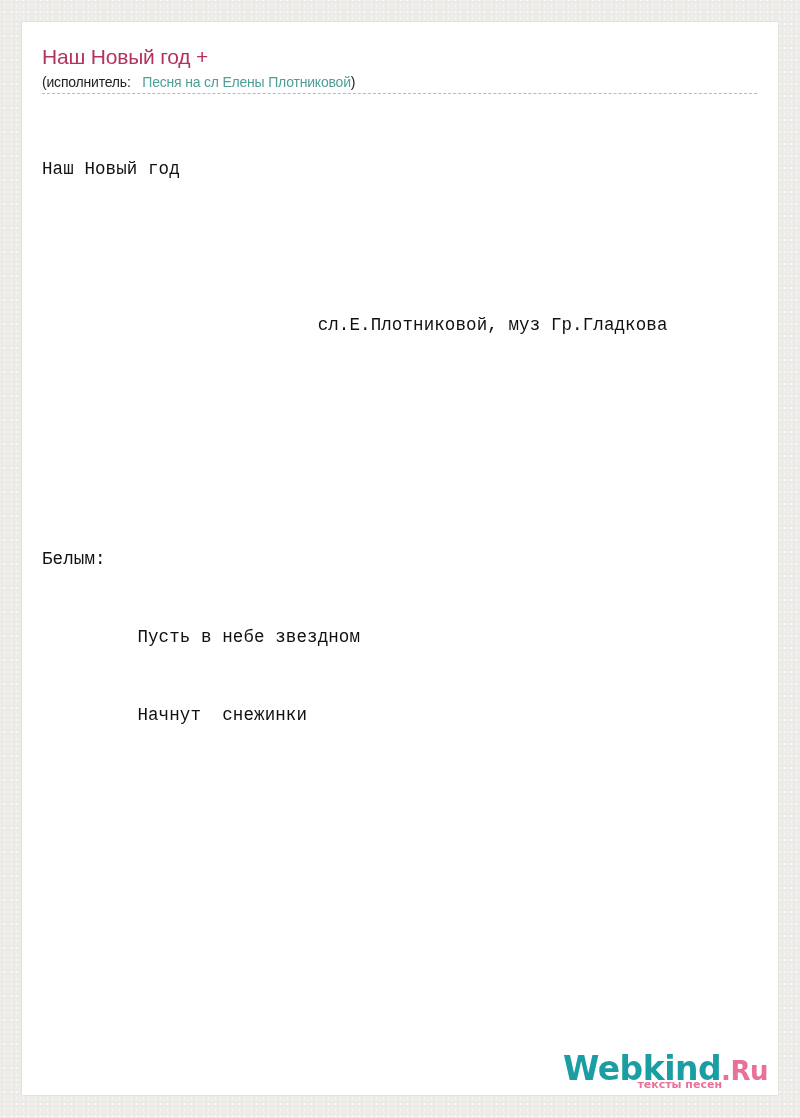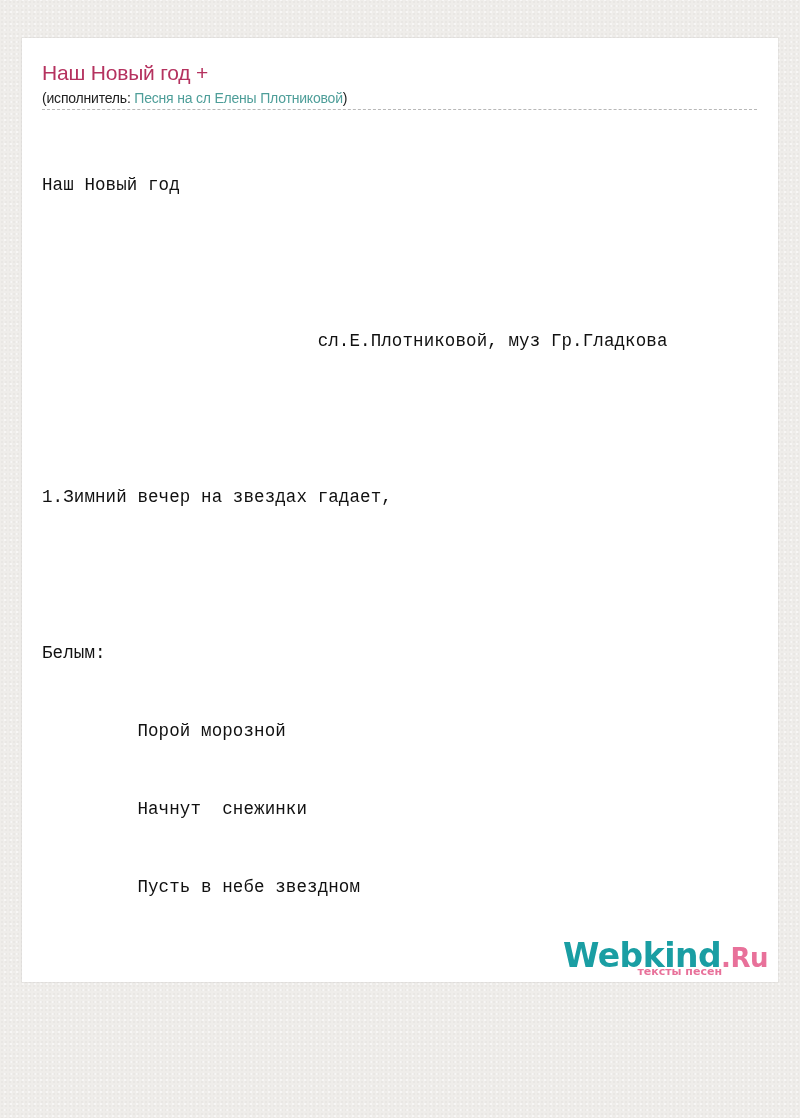--- a/index.html
+++ b/index.html
@@ -8,36 +8,36 @@
     background: #efedea;
     background-image:
       radial-gradient(rgba(0,0,0,0.025) 1px, transparent 1px),
       radial-gradient(rgba(255,255,255,0.5) 1px, transparent 1px);
     background-size: 4px 4px, 6px 6px;
     background-position: 0 0, 2px 3px;
     position: relative;
     font-family: "Liberation Sans", sans-serif;
   }
   .card {
-    position: absolute; left: 22px; top: 38px;
-    width: 756px; height: 944px;
+    position: absolute; left: 22px; top: 22px;
+    width: 756px; height: 1073px;
     background: #ffffff;
     box-shadow: 0 0 2px rgba(0,0,0,0.12);
   }
   .song-title {
     position: absolute; left: 20px; top: 20px;
     font-size: 21px; color: #b5325f; line-height: 30px;
     letter-spacing: -0.2px;
   }
   .performer-line {
     position: absolute; left: 20px; top: 50px;
     font-size: 14px; color: #222; line-height: 20px;
     letter-spacing: -0.2px;
   }
-  .performer-link { color: #4e9e99; text-decoration: none; }
+  .performer-link { color: #4e9e99; text-decoration: none; margin-left: 8px; }
   .divider {
     position: absolute; left: 20px; top: 71px; width: 715px;
     border-top: 1px dashed #b8b8b8; height: 0;
   }
   .lyrics {
     position: absolute; left: 20px; top: 82px;
     font-size: 17.5px; color: #111; line-height: 26px;
     white-space: pre;
     letter-spacing: 0.1px;
   }
@@ -63,26 +63,24 @@
 <div class="card">
   <div class="song-title">Наш Новый год +</div>
   <div class="performer-line"><span>(исполнитель: </span><a class="performer-link" href="#">Песня на сл Елены Плотниковой</a><span>)</span></div>
   <div class="divider"></div>
 
   <div class="lyrics">
     <span class="ln">Наш Новый год</span>
     <span class="ln"></span>
     <span class="ln">                          сл.Е.Плотниковой, муз Гр.Гладкова</span>
     <span class="ln"></span>
-    <span class="ln">1.Зимний вечер на звездах гадает,</span>
     <span class="ln"></span>
     <span class="ln">Белым:</span>
-    <span class="ln">         Порой морозной</span>
+    <span class="ln">         Пусть в небе звездном</span>
     <span class="ln">         Начнут  снежинки</span>
-    <span class="ln">         Пусть в небе звездном</span>
     
     
     
     
     
     
     
     
     
     

